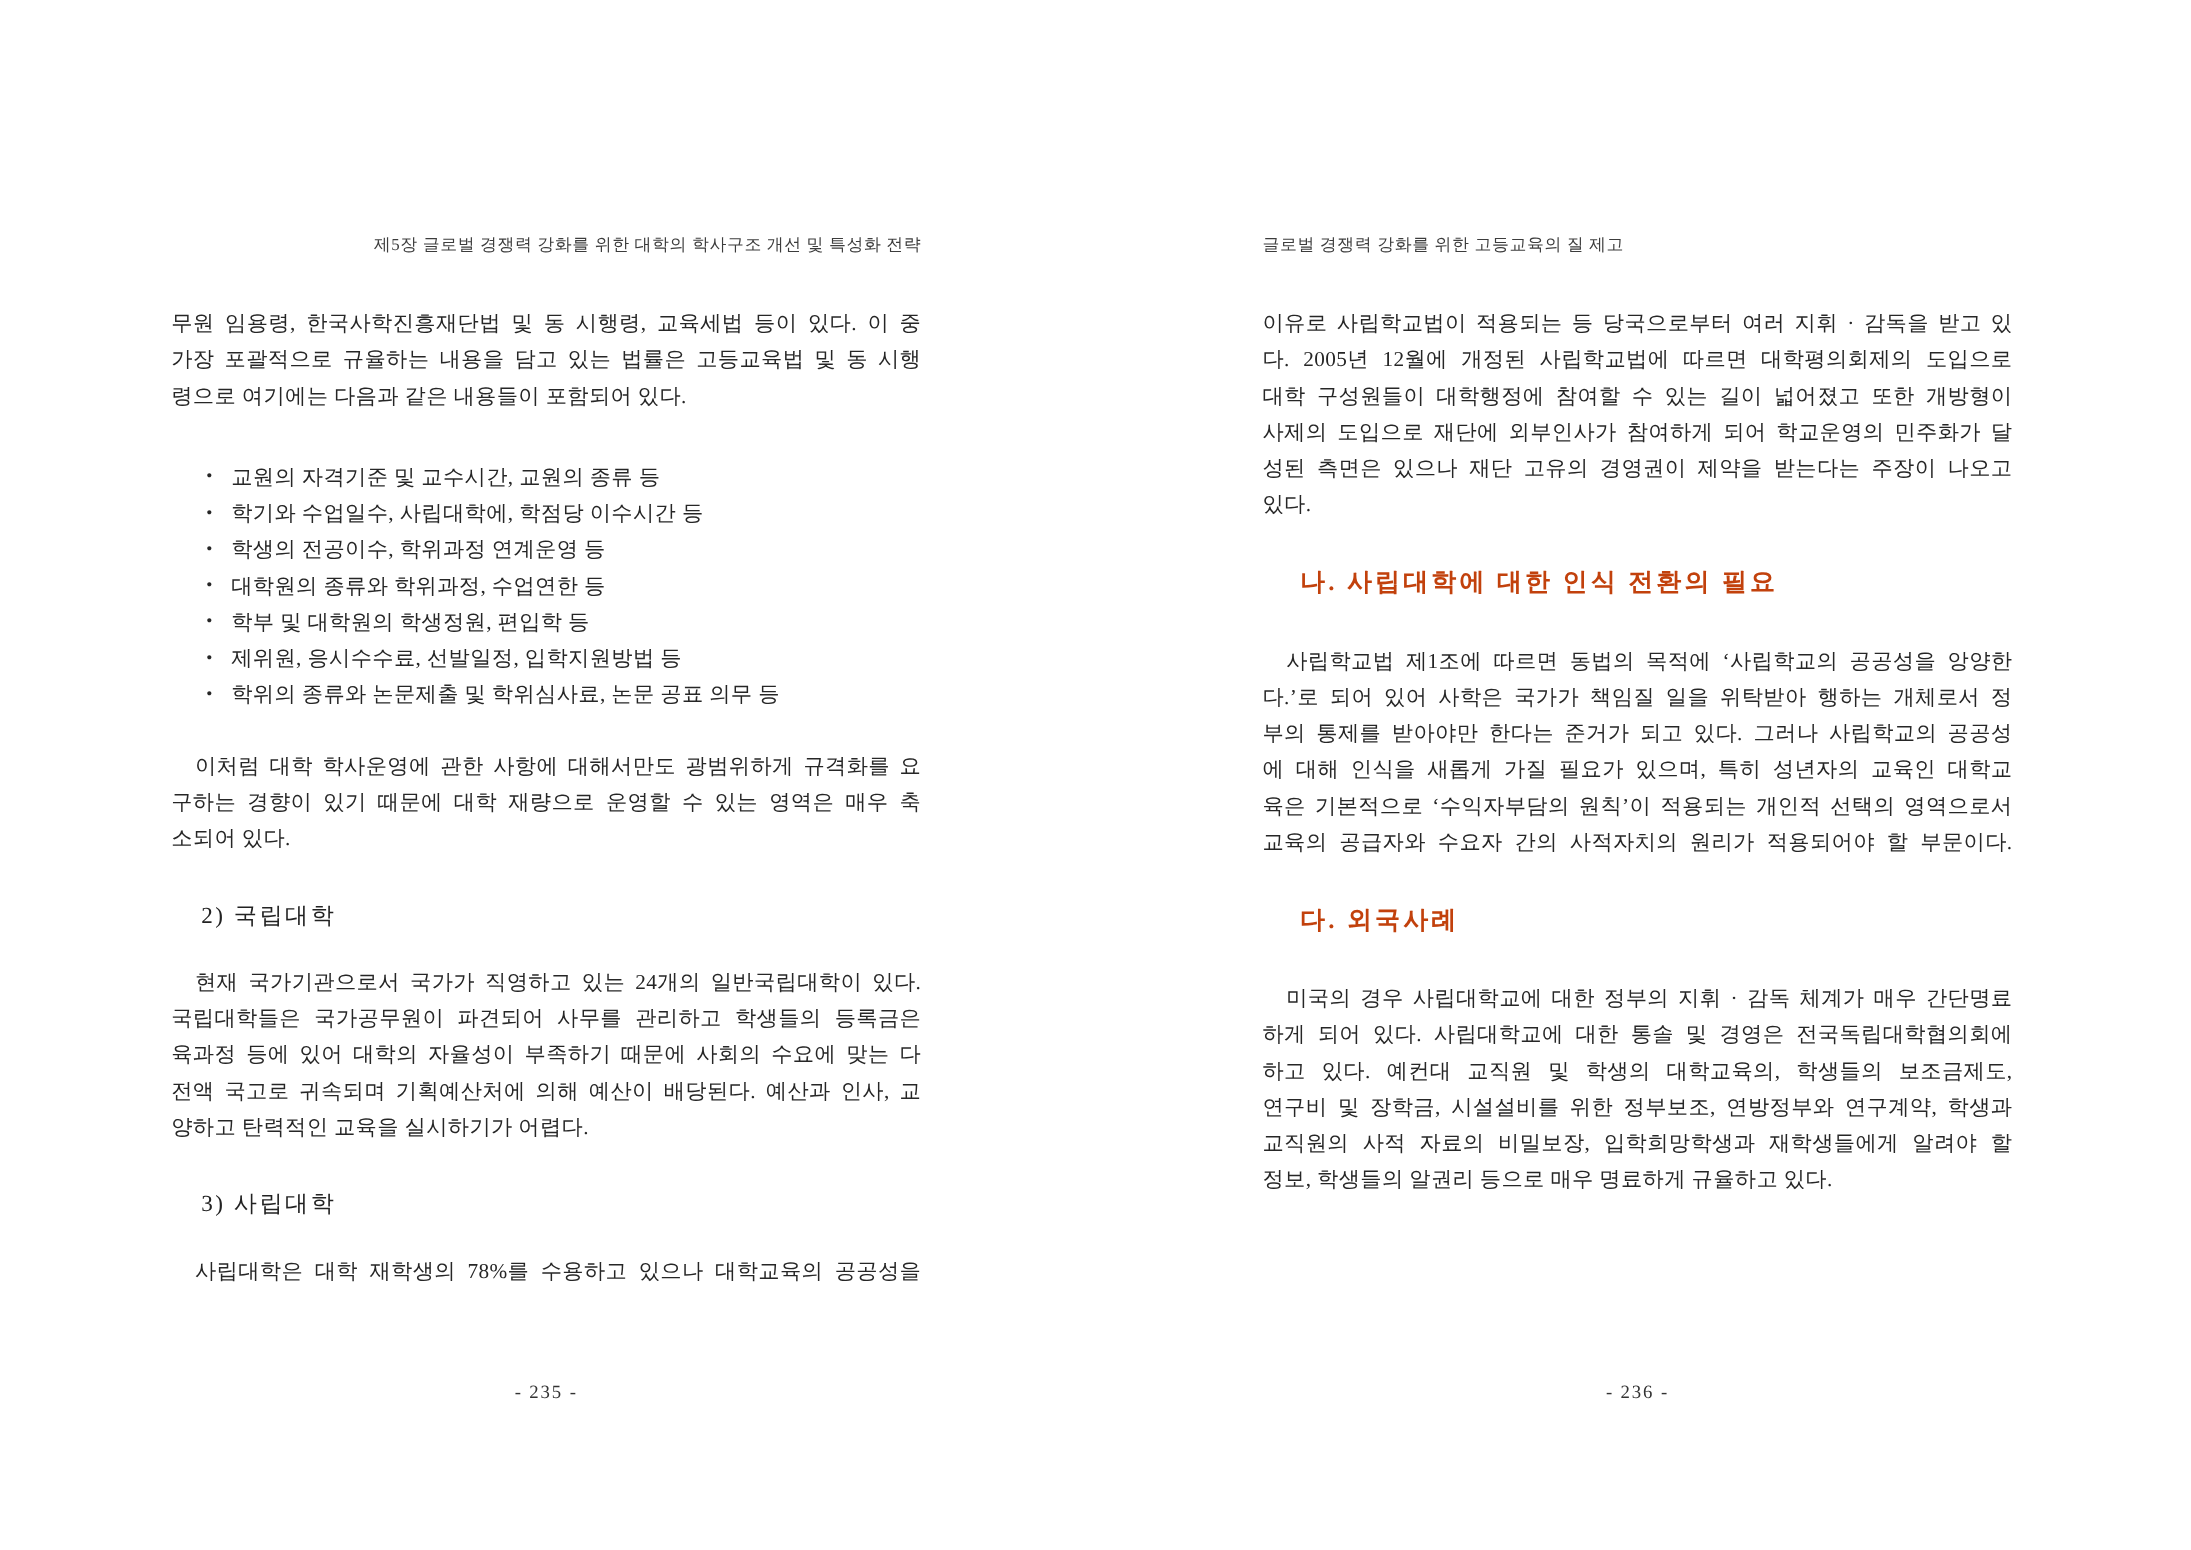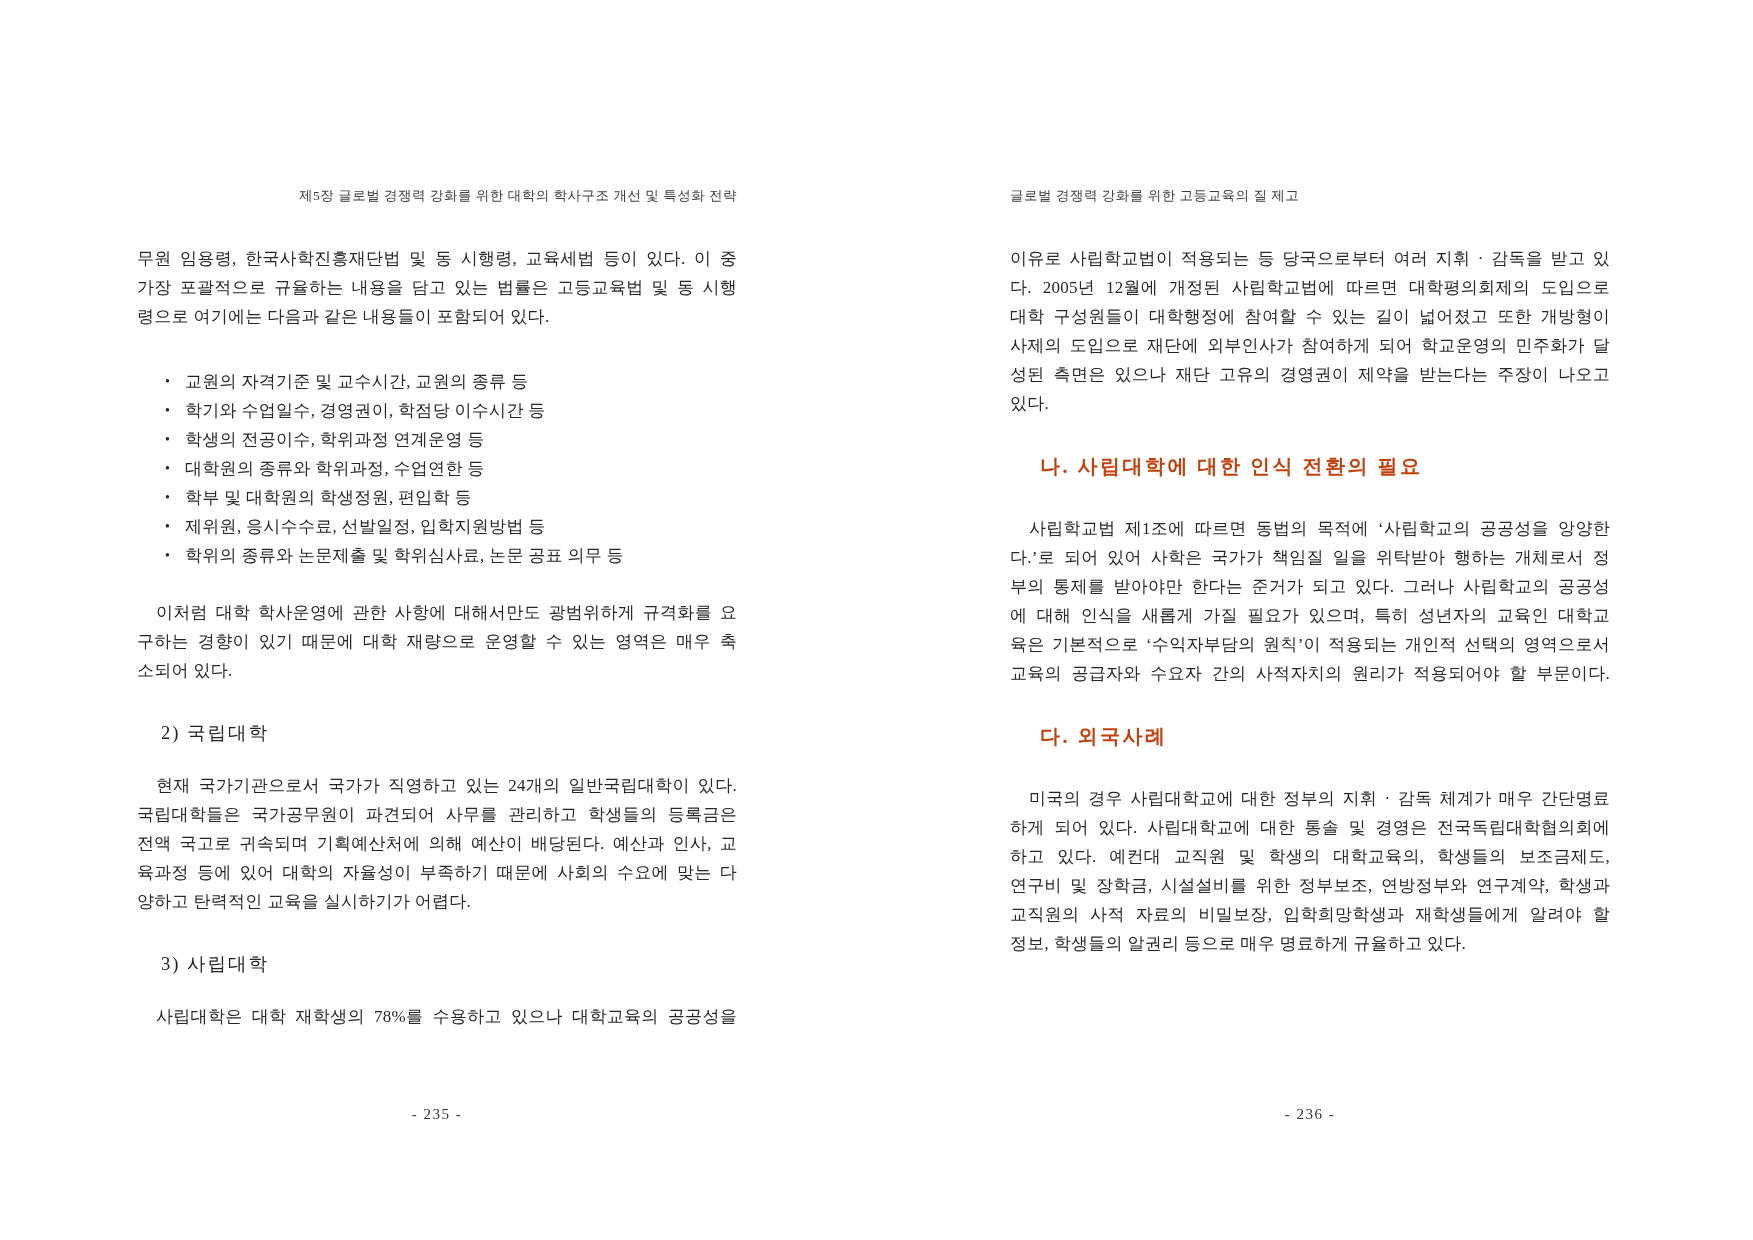--- a/index.html
+++ b/index.html
@@ -111,21 +111,21 @@
         <div class="block-bullets">
           <div class="bullet-item">
             <span class="bullet-marker">•</span>
             <div class="bullet-text">
               <div class="line">교원의 자격기준 및 교수시간, 교원의 종류 등</div>
             </div>
           </div>
           <div class="bullet-item">
             <span class="bullet-marker">•</span>
             <div class="bullet-text">
-              <div class="line">학기와 수업일수, 경영권이, 학점당 이수시간 등</div>
+              <div class="line">학기와 수업일수, 사립대학에, 학점당 이수시간 등</div>
             </div>
           </div>
           <div class="bullet-item">
             <span class="bullet-marker">•</span>
             <div class="bullet-text">
               <div class="line">학생의 전공이수, 학위과정 연계운영 등</div>
             </div>
           </div>
           <div class="bullet-item">
             <span class="bullet-marker">•</span>
@@ -154,22 +154,22 @@
         </div>
         <div class="block-paragraph indent">
           <div class="line jl">이처럼 대학 학사운영에 관한 사항에 대해서만도 광범위하게 규격화를 요</div>
           <div class="line jl">구하는 경향이 있기 때문에 대학 재량으로 운영할 수 있는 영역은 매우 축</div>
           <div class="line">소되어 있다.</div>
         </div>
         <div class="block-subheading">2) 국립대학</div>
         <div class="block-paragraph indent">
           <div class="line jl">현재 국가기관으로서 국가가 직영하고 있는 24개의 일반국립대학이 있다.</div>
           <div class="line jl">국립대학들은 국가공무원이 파견되어 사무를 관리하고 학생들의 등록금은</div>
+          <div class="line jl">육과정 등에 있어 대학의 자율성이 부족하기 때문에 사회의 수요에 맞는 다</div>
           <div class="line jl">전액 국고로 귀속되며 기획예산처에 의해 예산이 배당된다. 예산과 인사, 교</div>
-          <div class="line jl">육과정 등에 있어 대학의 자율성이 부족하기 때문에 사회의 수요에 맞는 다</div>
           <div class="line">양하고 탄력적인 교육을 실시하기가 어렵다.</div>
         </div>
         <div class="block-subheading">3) 사립대학</div>
         <div class="block-paragraph indent">
           <div class="line jl">사립대학은 대학 재학생의 78%를 수용하고 있으나 대학교육의 공공성을</div>
         </div>
       </div>
     <div class="page-number">- 235 -</div>
   </section>
 

